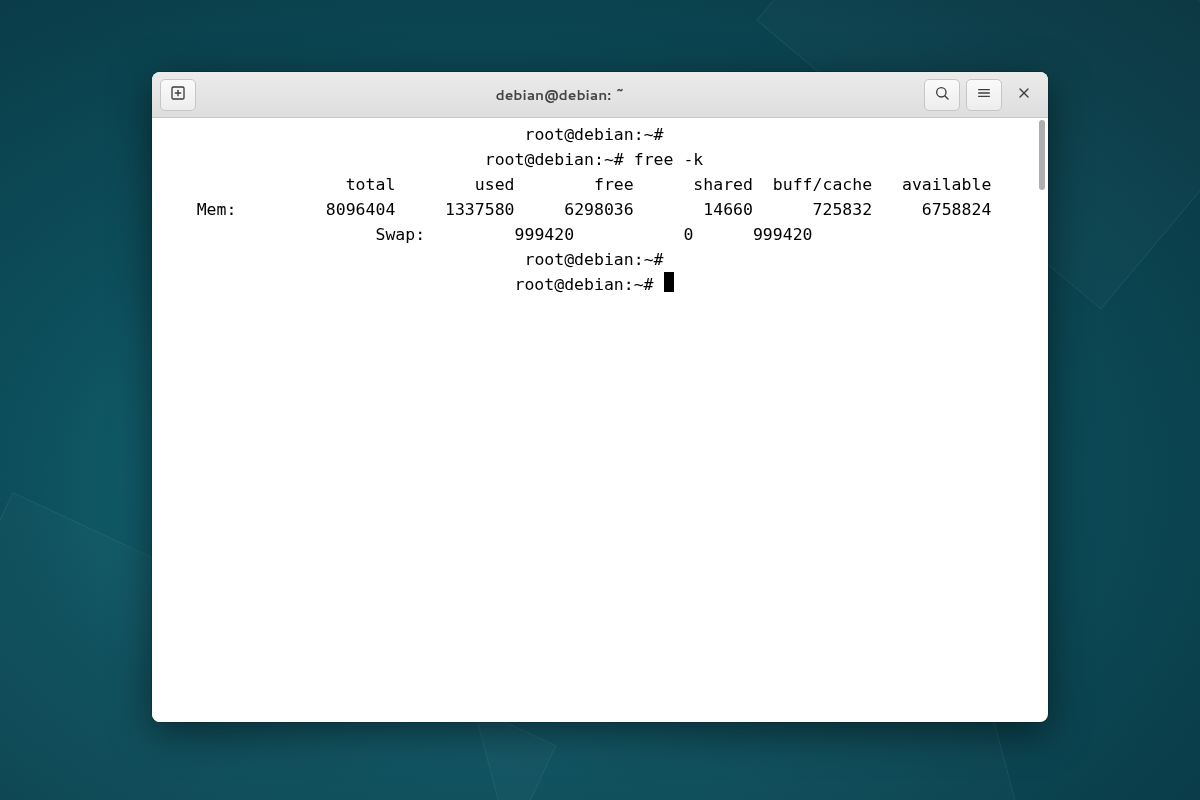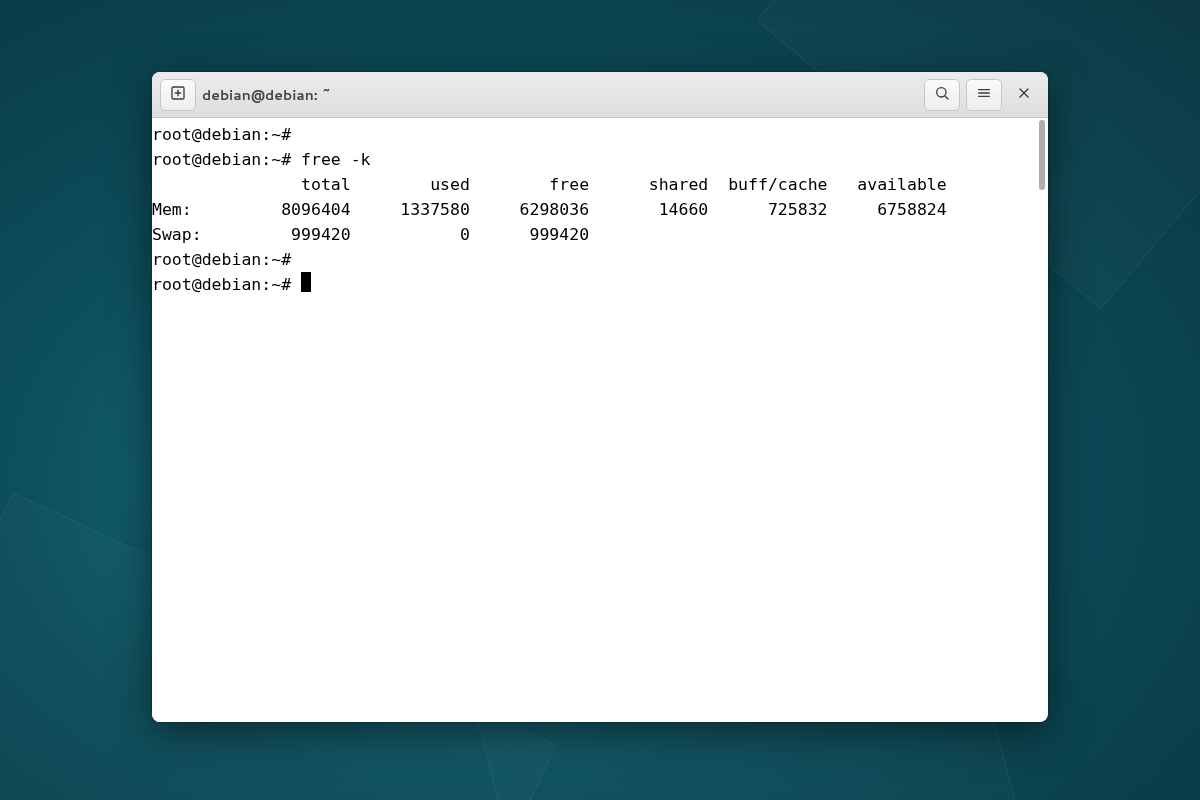--- a/index.html
+++ b/index.html
@@ -38,20 +38,21 @@
     height: 46px;
     background: linear-gradient(to bottom, #ebebeb, #dedede);
     border-bottom: 1px solid #c8c8c8;
     display: flex;
     align-items: center;
     padding: 0 8px;
     gap: 6px;
   }
   .titlebar .title {
     flex: 1;
+    text-align: center;
     font-size: 14px;
     font-weight: 600;
     color: #444;
   }
   .hbtn {
     width: 36px;
     height: 32px;
     border: 1px solid #c6c6c6;
     border-radius: 5px;
     background: linear-gradient(to bottom, #fafafa, #ededed);
@@ -65,20 +66,21 @@
     border: none;
     background: transparent;
     width: 32px;
   }
   .hbtn svg { width: 16px; height: 16px; stroke: currentColor; fill: none; stroke-width: 2; stroke-linecap: round; stroke-linejoin: round; }
 
   .term-wrap {
     flex: 1;
     display: flex;
     overflow: hidden;
+    text-align: center;
   }
   .terminal {
     flex: 1;
     background: #ffffff;
     color: #000;
     font-family: "DejaVu Sans Mono", "Liberation Mono", Consolas, monospace;
     font-size: 16.5px;
     line-height: 25px;
     padding: 4px 0 0 0;
     white-space: pre;

